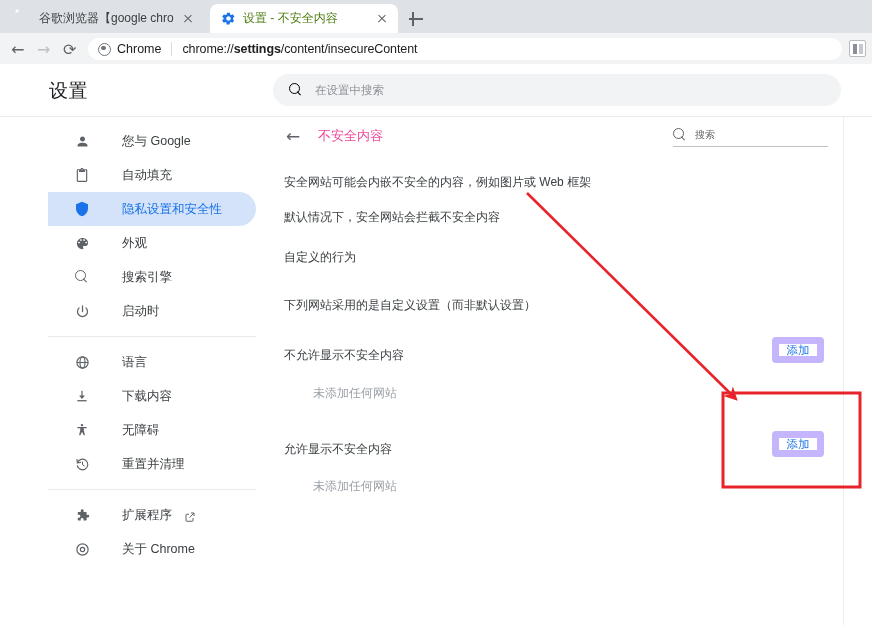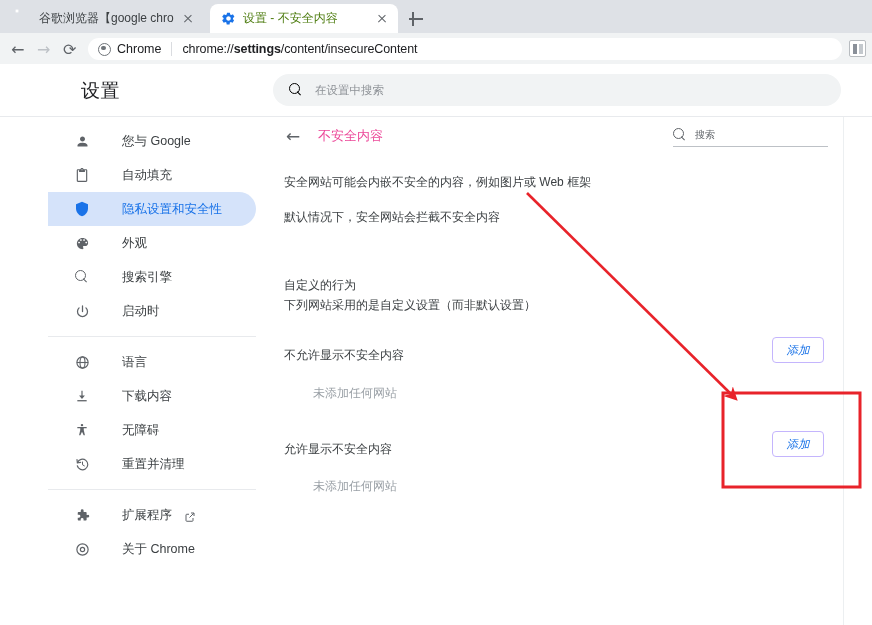--- a/index.html
+++ b/index.html
@@ -119,22 +119,22 @@
     width: 4px; height: 10px; background: #8a9099;
     box-shadow: 6px 0 0 0 #c3c8cd;
   }
 
   
   .settings-header {
     position: absolute; left: 0; top: 64px; width: 872px; height: 52px;
     background: #ffffff;
   }
   .brand {
-    position: absolute; left: 30px; top: 14px;
-    display: flex; align-items: center; gap: 27px;
+    position: absolute; left: 14px; top: 14px;
+    display: flex; align-items: center; gap: 11px;
   }
   .brand .logo { width: 24px; height: 24px; }
   .brand .name { font-size: 19px; color: #202124; letter-spacing: 0.5px; }
 
   .topsearch {
     position: absolute; left: 273px; top: 74px; width: 568px; height: 32px;
     background: #f1f3f4; border-radius: 16px;
     display: flex; align-items: center; gap: 12px; padding: 0 16px;
   }
   .topsearch .mag { flex: 0 0 14px; }
@@ -230,23 +230,23 @@
   .sec-label {
     position: absolute; left: 14px; font-size: 12px; color: #3c4043;
     white-space: nowrap;
   }
   .empty-note {
     position: absolute; left: 43px; font-size: 12px; color: #9aa0a6;
     white-space: nowrap;
   }
   .add-btn {
     position: absolute; width: 52px; height: 26px;
-    border: 1px solid #c4b5fd; border-radius: 4px; background: #fff;
+    border: 7px solid #c4b5fd; border-radius: 4px; background: #fff;
     color: #1a73e8; font-size: 11.5px;
-    display: flex; align-items: center; justify-content: center; font-style: italic;
+    display: flex; align-items: center; justify-content: center;
   }
 
   
   .annotation {
     position: absolute; left: 0; top: 0; width: 872px; height: 625px;
     pointer-events: none;
   }
 </style>
 </head>
 <body>
@@ -454,21 +454,21 @@
     </div>
 
     <div class="page-search">
       <span class="mag"></span>
       <span class="sv">搜索</span>
     </div>
 
     <div class="body-line" style="top:57px">安全网站可能会内嵌不安全的内容，例如图片或 Web 框架</div>
     <div class="body-line" style="top:92px">默认情况下，安全网站会拦截不安全内容</div>
 
-    <div class="sec-label" style="top:160px">自定义的行为</div>
+    <div class="sec-label" style="top:132px">自定义的行为</div>
     <div class="body-line" style="top:180px">下列网站采用的是自定义设置（而非默认设置）</div>
 
     <div class="sec-label" style="top:230px">不允许显示不安全内容</div>
     <div class="add-btn" style="left:502px; top:220px">
       <span>添加</span>
     </div>
     <div class="empty-note" style="top:268px">未添加任何网站</div>
 
     <div class="sec-label" style="top:324px">允许显示不安全内容</div>
     <div class="add-btn" style="left:502px; top:314px">

